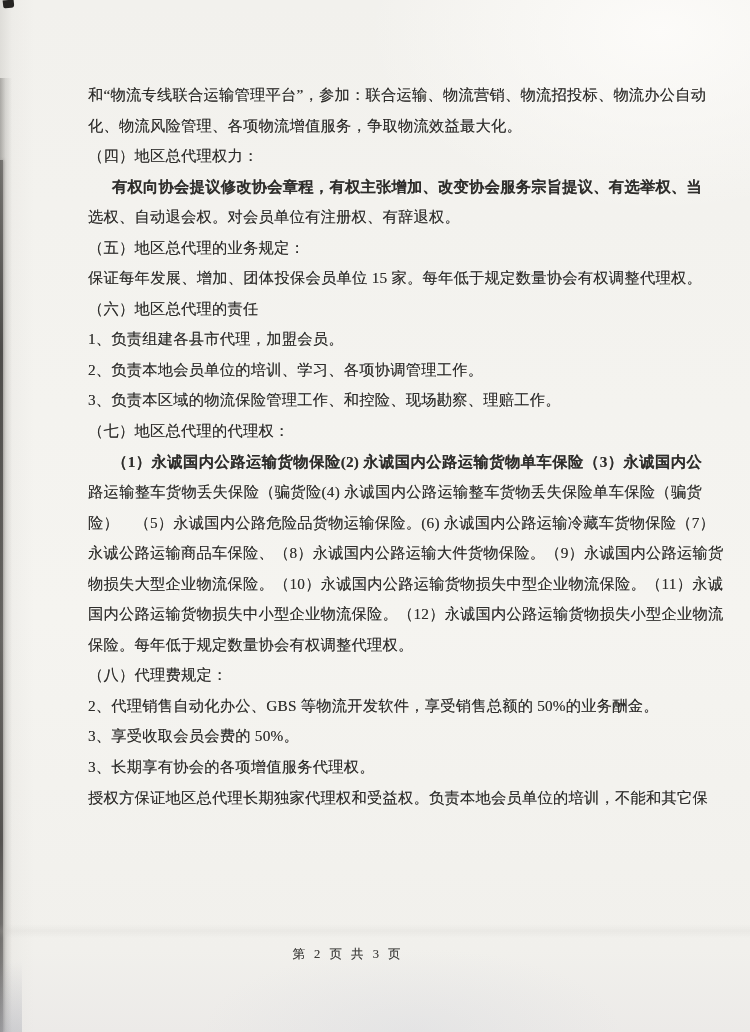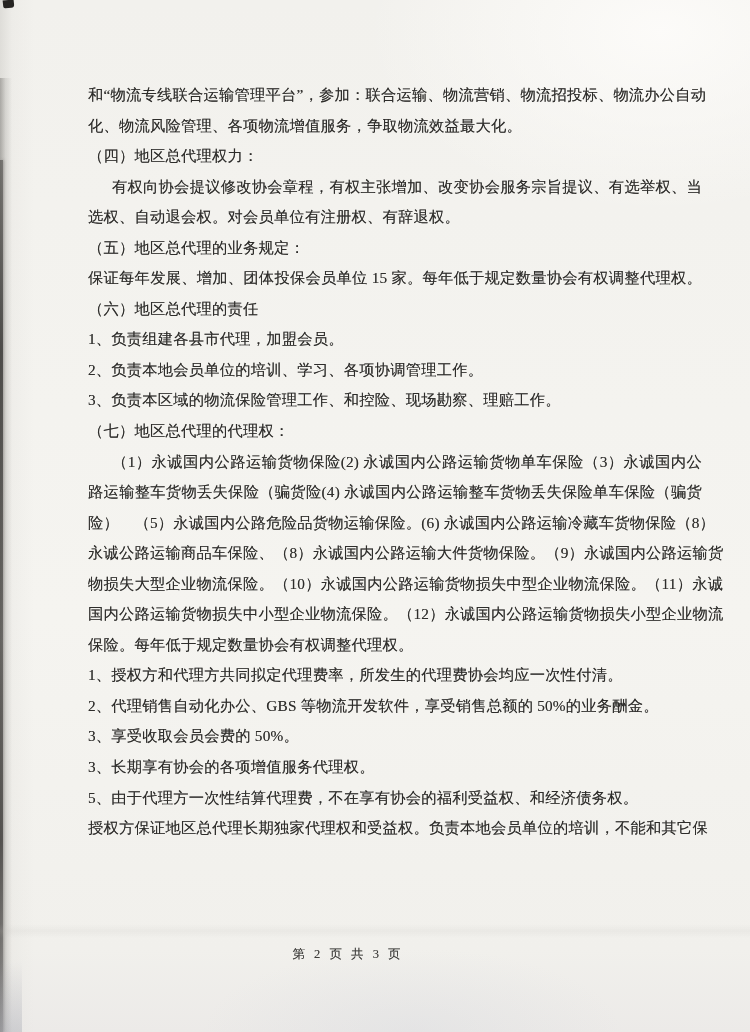--- a/index.html
+++ b/index.html
@@ -60,21 +60,21 @@
     color: var(--ink, #2e2d2b);
   }
   .line {
     height: 30.55px;
     line-height: 30.55px;
     font-size: 15.3px;
     white-space: nowrap;
     letter-spacing: 0.2px;
     text-shadow: 0 0 0.5px rgba(46,45,43,0.55);
   }
-  .line.indent { text-indent: 24px; }
+  .line.indent { text-indent: 24px; font-weight: bold; }
   .line.full {
     text-align: justify;
     text-align-last: justify;
   }
   .footer {
     position: absolute;
     top: 946px;
     left: 0;
     right: 0;
     text-align: center;
@@ -103,29 +103,28 @@
       <div class="line">选权、自动退会权。对会员单位有注册权、有辞退权。</div>
       <div class="line">（五）地区总代理的业务规定：</div>
       <div class="line full">保证每年发展、增加、团体投保会员单位 15 家。每年低于规定数量协会有权调整代理权。</div>
       <div class="line">（六）地区总代理的责任</div>
       <div class="line">1、负责组建各县市代理，加盟会员。</div>
       <div class="line">2、负责本地会员单位的培训、学习、各项协调管理工作。</div>
       <div class="line">3、负责本区域的物流保险管理工作、和控险、现场勘察、理赔工作。</div>
       <div class="line">（七）地区总代理的代理权：</div>
       <div class="line indent full">（1）永诚国内公路运输货物保险(2) 永诚国内公路运输货物单车保险（3）永诚国内公</div>
       <div class="line full">路运输整车货物丢失保险（骗货险(4) 永诚国内公路运输整车货物丢失保险单车保险（骗货</div>
-      <div class="line full">险）　（5）永诚国内公路危险品货物运输保险。(6) 永诚国内公路运输冷藏车货物保险（8）</div>
+      <div class="line full">险）　（5）永诚国内公路危险品货物运输保险。(6) 永诚国内公路运输冷藏车货物保险（7）</div>
       <div class="line full">永诚公路运输商品车保险、（8）永诚国内公路运输大件货物保险。（9）永诚国内公路运输货</div>
       <div class="line full">物损失大型企业物流保险。（10）永诚国内公路运输货物损失中型企业物流保险。（11）永诚</div>
       <div class="line full">国内公路运输货物损失中小型企业物流保险。（12）永诚国内公路运输货物损失小型企业物流</div>
       <div class="line">保险。每年低于规定数量协会有权调整代理权。</div>
-      <div class="line">1、授权方和代理方共同拟定代理费率，所发生的代理费协会均应一次性付清。</div>
+      <div class="line">（八）代理费规定：</div>
       <div class="line">2、代理销售自动化办公、GBS 等物流开发软件，享受销售总额的 50%的业务酬金。</div>
       <div class="line">3、享受收取会员会费的 50%。</div>
       <div class="line">3、长期享有协会的各项增值服务代理权。</div>
-      <div class="line">5、由于代理方一次性结算代理费，不在享有协会的福利受益权、和经济债务权。</div>
       <div class="line full">授权方保证地区总代理长期独家代理权和受益权。负责本地会员单位的培训，不能和其它保</div>
     </div>
 
   <div class="footer">
     <span>第 2 页 共 3 页</span>
   </div>
 </div>
 
 </body></html>

